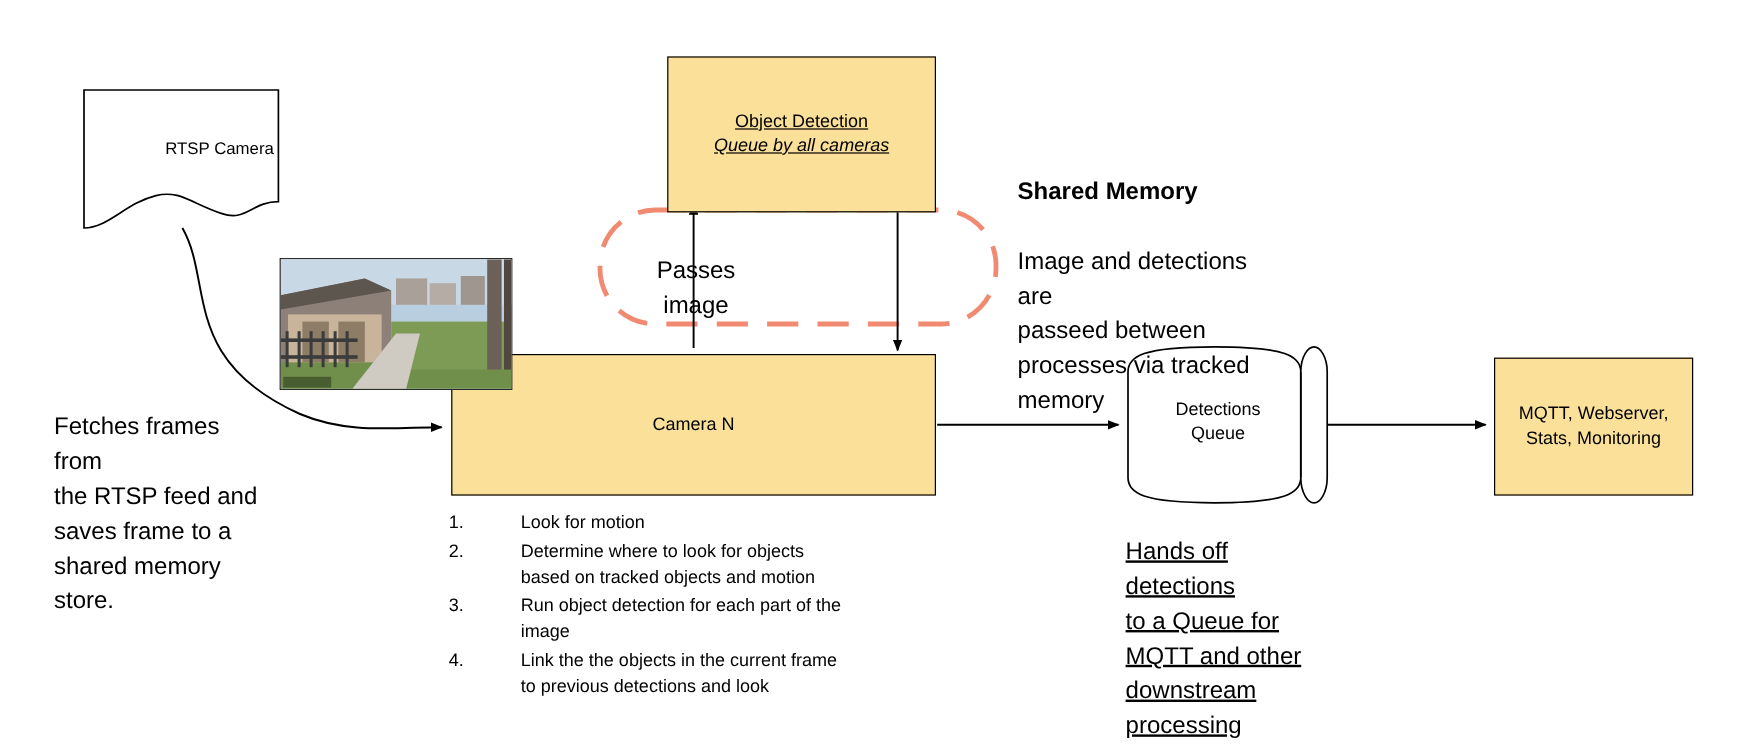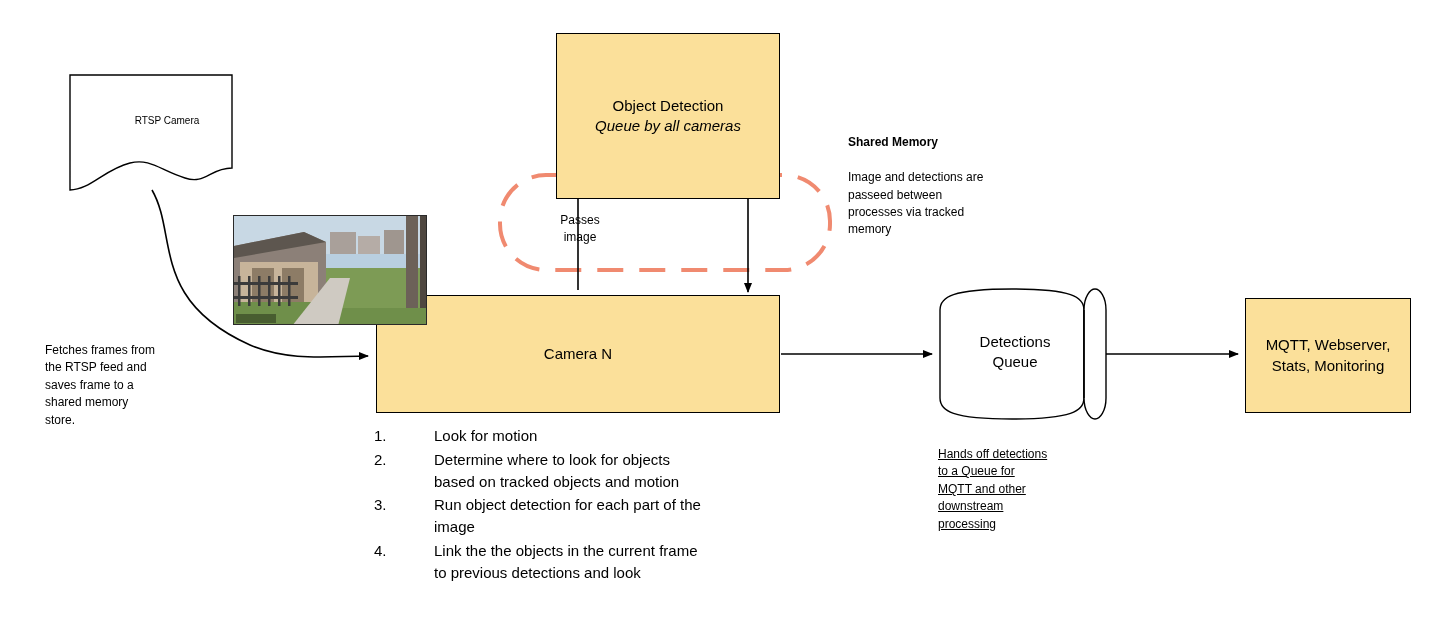--- a/index.html
+++ b/index.html
@@ -39,48 +39,49 @@
     justify-content: center;
     text-align: center;
     font-size: 15px;
     line-height: 1.35;
   }
   .boxfill .sub {
     font-style: italic;
   }
   .plaintext {
     position: absolute;
-    font-size: 12px;
+    font-size: 20px;
     line-height: 1.45;
     white-space: pre-wrap;
   }
   .bold {
     font-weight: bold;
   }
   
   #rtsp-camera {
     left: 70px;
     top: 75px;
     width: 162px;
     height: 115px;
   }
   #rtsp-camera .label {
     position: absolute;
-    left: 0;
+    left: 16px;
     top: 40px;
     width: 194px;
     text-align: center;
-    font-size: 10px;
+    font-size: 14px;
   }
   
   #object-detection {
     left: 556px;
-    top: 33px;
+    top: 47px;
     width: 224px;
-    height: 166px;
+    height: 130px;
+    text-decoration: underline;
   }
   
   #camera-n {
     left: 376px;
     top: 295px;
     width: 404px;
     height: 118px;
     justify-content: center;
   }
   

